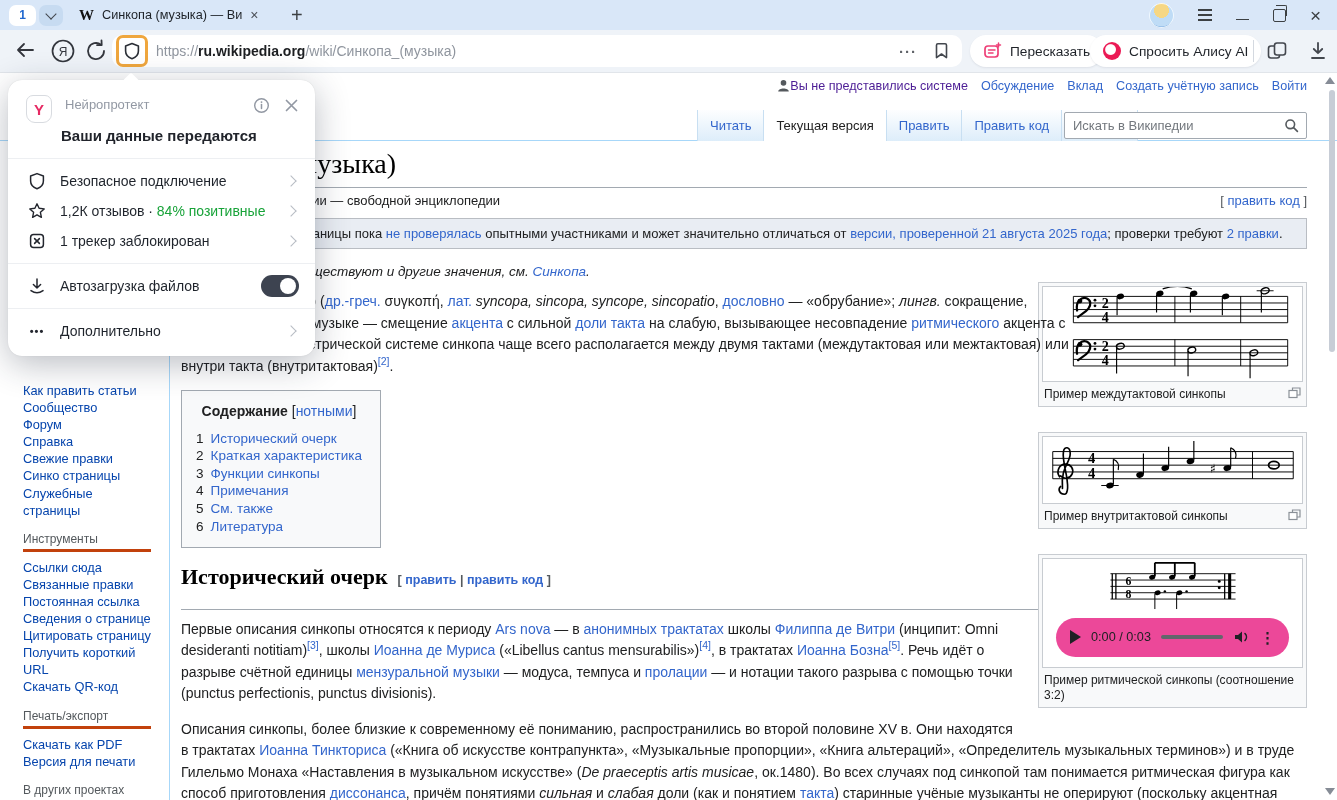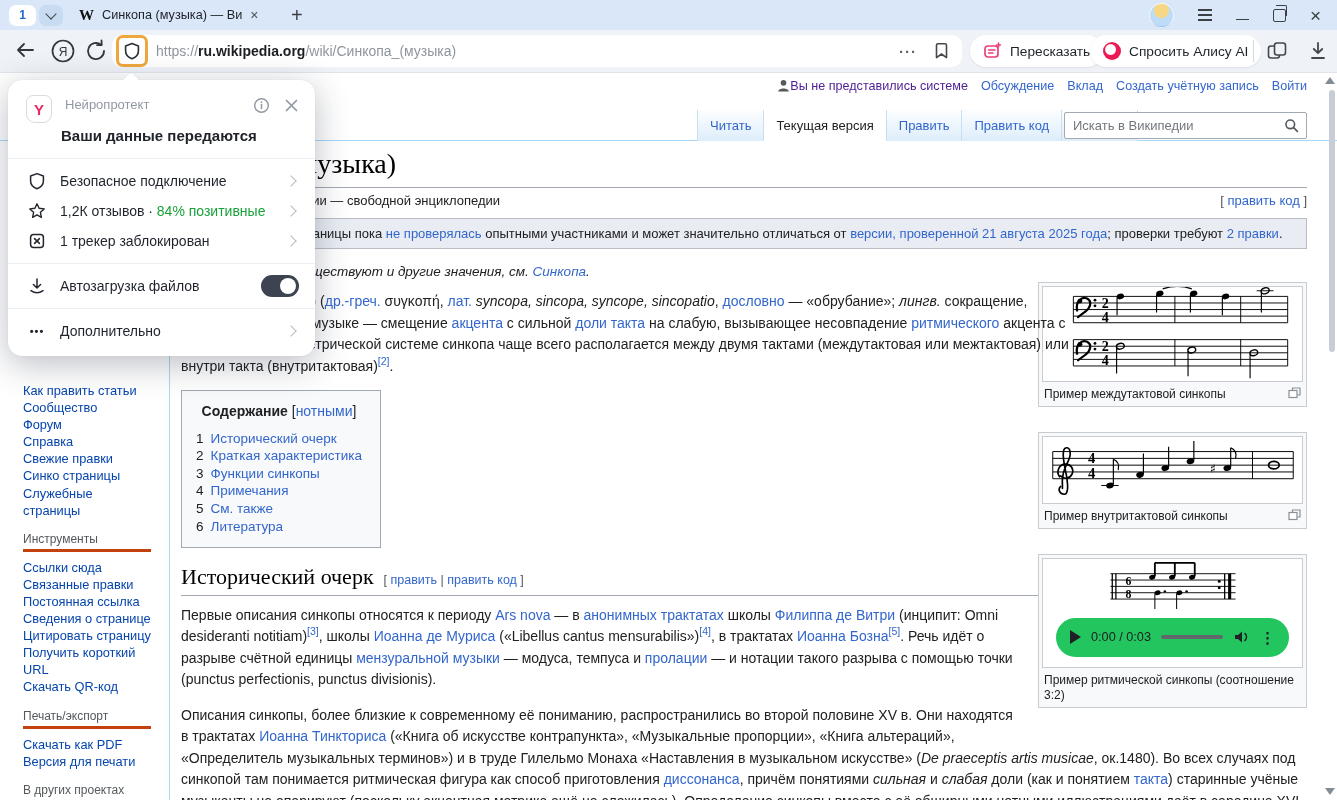--- a/index.html
+++ b/index.html
@@ -80,38 +80,38 @@
   .tagrow{display:flex;justify-content:space-between;margin-top:5px;font-size:13px;line-height:16px;}
   .notice{margin-top:9px;background:#e9edf3;border:1px solid #b9bdc3;padding:6px 10px;font-size:13px;line-height:17px;}
   .hatnote{margin-top:12px;font-size:13.5px;}
   .intro{margin-top:9px;}
   .introline{white-space:nowrap;}
   .toc{display:inline-block;margin-top:13px;background:#f8f9fa;border:1px solid #a2a9b1;
        padding:10px 18px 12px 14px;font-size:13.5px;}
   .toc-title{text-align:center;font-weight:bold;font-size:14px;margin-bottom:7px;}
   .toc-row{line-height:17.6px;}
   .toc-num{color:#202122;margin-right:7px;}
-  .h2{font-family:"Liberation Serif",serif;font-size:22px;font-weight:normal;color:#000;
-      border-bottom:1px solid #a2a9b1;margin:15px 0 0;padding-bottom:3px;line-height:1.3;}
+  .h2{font-family:"Liberation Serif",serif;font-size:22px;font-weight:bold;color:#000;
+      border-bottom:1px solid #a2a9b1;margin:15px 0 0;padding-bottom:17px;line-height:1.3;}
   .editsect{font-size:12.5px;font-family:"Liberation Sans",sans-serif;margin-left:10px;}
   .para{margin-top:9px;}
   .lk{color:#36c;}
   .it{font-style:italic;}
   .sup{font-size:10.5px;vertical-align:super;line-height:0;}
   .br{color:#54595d;}
   .grn{color:#18a339;}
 
   
   .fig{float:right;clear:right;width:261px;background:#f8f9fa;border:1px solid #c8ccd1;padding:3px;
        margin:0 0 25px 18px;box-sizing:content-box;}
   .fig-img{background:#fff;border:1px solid #c8ccd1;display:flex;flex-direction:column;align-items:center;
            justify-content:center;overflow:hidden;}
   .fig-cap{display:flex;justify-content:space-between;align-items:flex-start;font-size:12px;line-height:15px;
            padding:5px 2px 1px;color:#202122;gap:6px;}
-  .player{width:233px;height:42px;background:#22c55e;border-radius:21px;display:flex;align-items:center;
+  .player{width:233px;height:42px;background:#ec4899;border-radius:21px;display:flex;align-items:center;
           margin:4px 0 8px;padding:0 14px;box-sizing:border-box;gap:10px;}
   .ptri{width:0;height:0;border-left:11px solid #1f2125;border-top:7px solid transparent;border-bottom:7px solid transparent;}
   .ptime{font-size:12.7px;color:#202124;white-space:nowrap;}
   .pline{flex:1;height:4px;background:#62676c;border-radius:2px;}
   .kebab{font-size:15px;color:#202124;font-weight:bold;line-height:1;}
 
   
   .sidebar{position:absolute;left:0;top:382px;width:168px;padding-left:23px;box-sizing:border-box;font-size:12.8px;}
   .sb-link{color:#0645ad;line-height:17.1px;width:128px;}
   .sb-head{color:#54595d;font-size:12px;margin:13px 0 7px;border-bottom:3px solid #c2410c;padding-bottom:3px;width:128px;}

